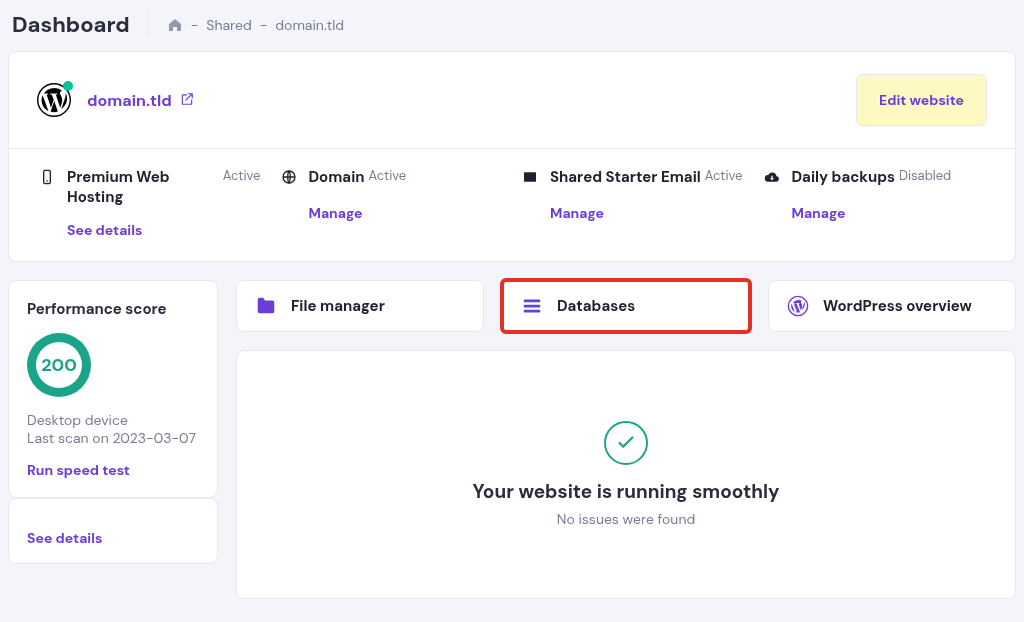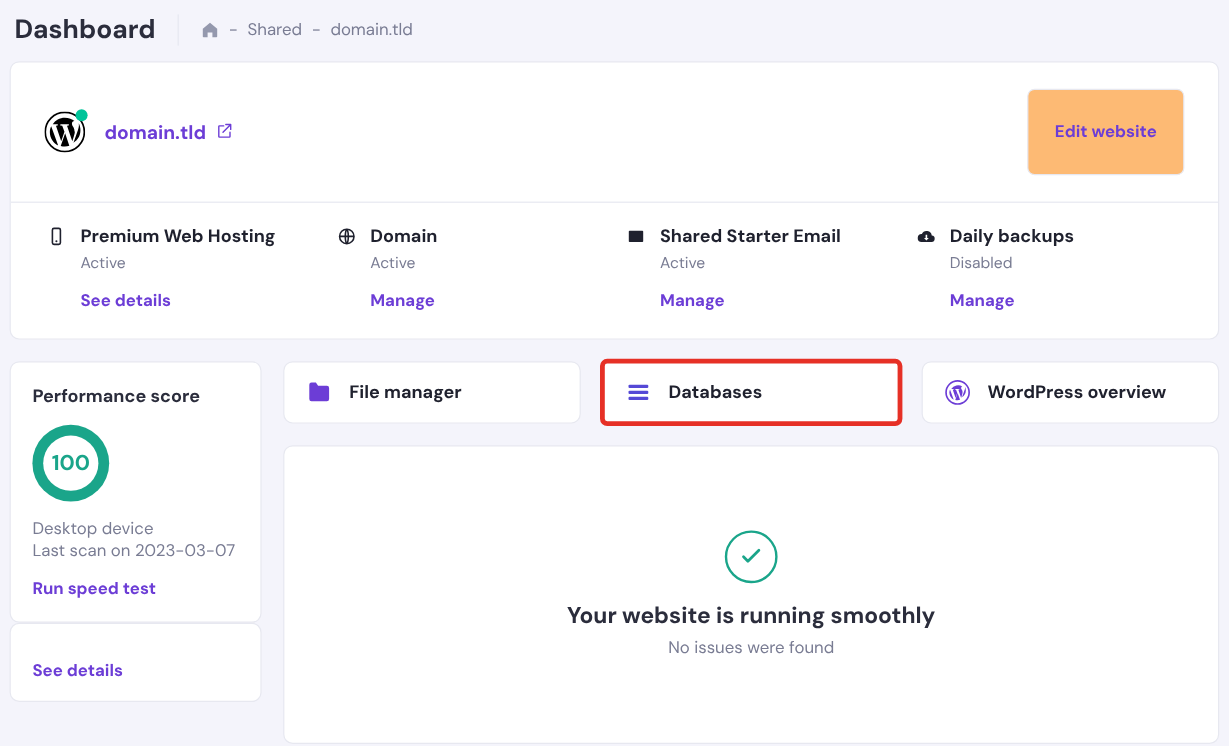--- a/index.html
+++ b/index.html
@@ -25,28 +25,28 @@
 
   .card{background:var(--panel);border:1px solid var(--border);border-radius:8px}
   
   .domain-card{padding:0; margin-bottom:18px}
   .domain-top{display:flex;align-items:center;justify-content:space-between;padding:22px 28px}
   .domain-left{display:flex;align-items:center;gap:16px}
   .wp-logo{position:relative;width:34px;height:34px}
   .wp-logo .badge{position:absolute;top:-2px;right:-2px;width:10px;height:10px;background:#00c49a;border-radius:50%}
   .domain-name{color:var(--purple);font-weight:700;font-size:16px;display:flex;align-items:center;gap:8px}
   .domain-name .ext-icon{color:var(--purple)}
-  .edit-btn{border:1px solid var(--border);border-radius:6px;background:#fdba74;padding:26px 22px;color:var(--purple);font-weight:700;font-size:14px;cursor:pointer}
+  .edit-btn{border:1px solid var(--border);border-radius:6px;background:#fef9c3;padding:16px 22px;color:var(--purple);font-weight:700;font-size:14px;cursor:pointer}
   .domain-top-border{height:1px;background:var(--border)}
   
   .services{display:grid;grid-template-columns:repeat(4,1fr);gap:0;padding:14px 20px 18px 20px}
   .svc{display:flex;flex-direction:column;gap:6px;padding:4px 10px}
   .svc-head{display:flex;align-items:flex-start;gap:10px}
   .svc-icon{width:18px;flex:0 0 18px;color:#1f212e;margin-top:2px}
-  .svc-texts{display:flex;flex-direction:column;gap:4px}
+  .svc-texts{display:flex;flex-direction:row;gap:4px}
   .svc-title{font-weight:700;font-size:15px;color:#1f212e}
   .svc-status{font-size:13px;color:var(--muted)}
   .svc-action{margin-top:8px;font-weight:700;font-size:14px;color:var(--purple);cursor:pointer;padding-left:28px}
 
   .lower{display:flex;gap:18px;align-items:flex-start}
   .left-col{width:210px;flex:0 0 210px;display:flex;flex-direction:column;}
   .right-col{flex:1;display:flex;flex-direction:column;gap:18px}
 
   .perf-card{padding:18px}
   .perf-title{font-weight:700;font-size:15px;margin-bottom:14px}
@@ -185,21 +185,21 @@
 
     </div>
   </div>
 
   <div class="lower">
 
     <div class="left-col">
       <div class="card perf-card">
         <div class="perf-title">Performance score</div>
         <div class="score-ring">
-          <div class="score-ring-inner">100</div>
+          <div class="score-ring-inner">200</div>
         </div>
         <div class="perf-sub">Desktop device</div>
         <div class="perf-sub">Last scan on 2023-03-07</div>
         <div class="run-link">Run speed test</div>
       </div>
 
       <div class="card safe-card">
         <div class="safe-link">See details</div>
       </div>
     </div>

